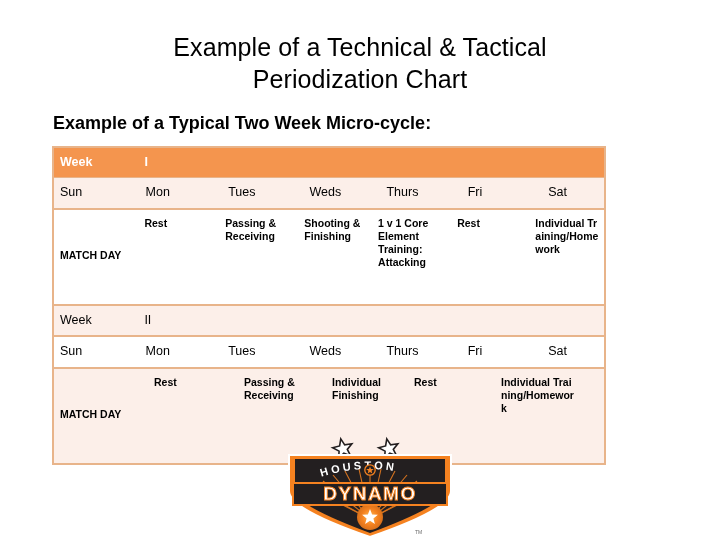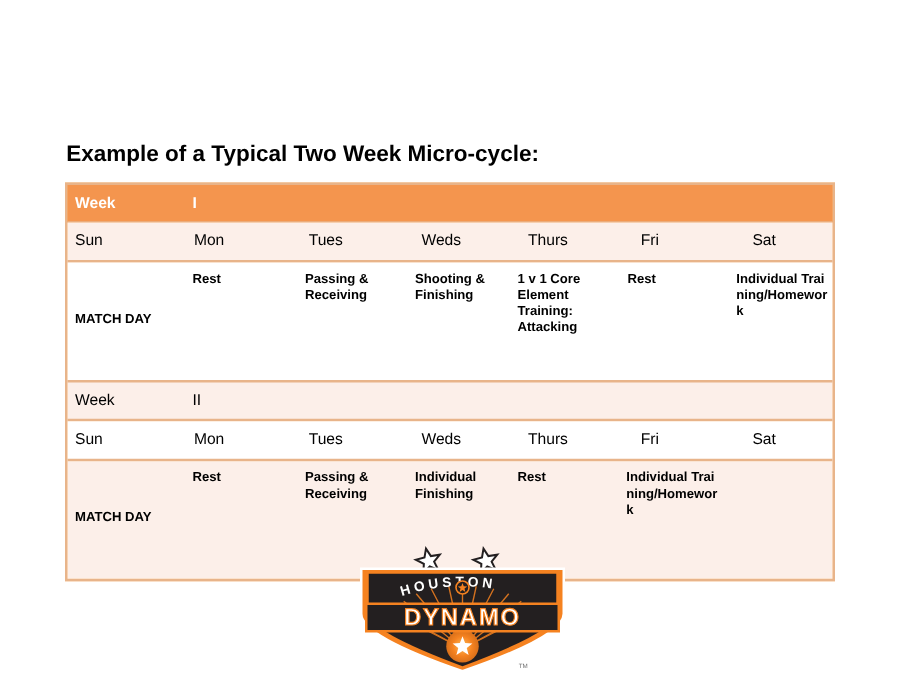--- a/index.html
+++ b/index.html
@@ -33,24 +33,24 @@
     font-size:18px;
     font-weight:700;
     color:#000;
     letter-spacing:0px;
   }
 
   
   .table{
     position:absolute;
     left:52px;top:146px;
-    width:616px;
+    width:554px;
     border:2px solid #E8B48A;
     box-sizing:border-box;
-    background:#fdba74;
+    background:#0c4a6e;
   }
   .row{
     display:flex;
     box-sizing:border-box;
     width:100%;
   }
   .row.weekhead{
     background:#F4954E;
     border-bottom:1px solid #E8B48A;
   }
@@ -127,20 +127,24 @@
     left:275px;top:433px;
     width:190px;height:105px;
   }
   .logo svg{display:block;}
 </style>
 </head>
 <body>
 
 <div class="page">
 
+  <div class="title">
+    <span>Example of a Technical &amp; Tactical</span>
+    <span class="l2">Periodization Chart</span>
+  </div>
 
   <div class="subtitle">Example of a Typical Two Week Micro-cycle:</div>
 
   <div class="table">
 
     <div class="row weekhead">
       <div class="cell c0">Week</div>
       <div class="cell c1">I</div>
       <div class="cell c2"></div>
       <div class="cell c3"></div>

